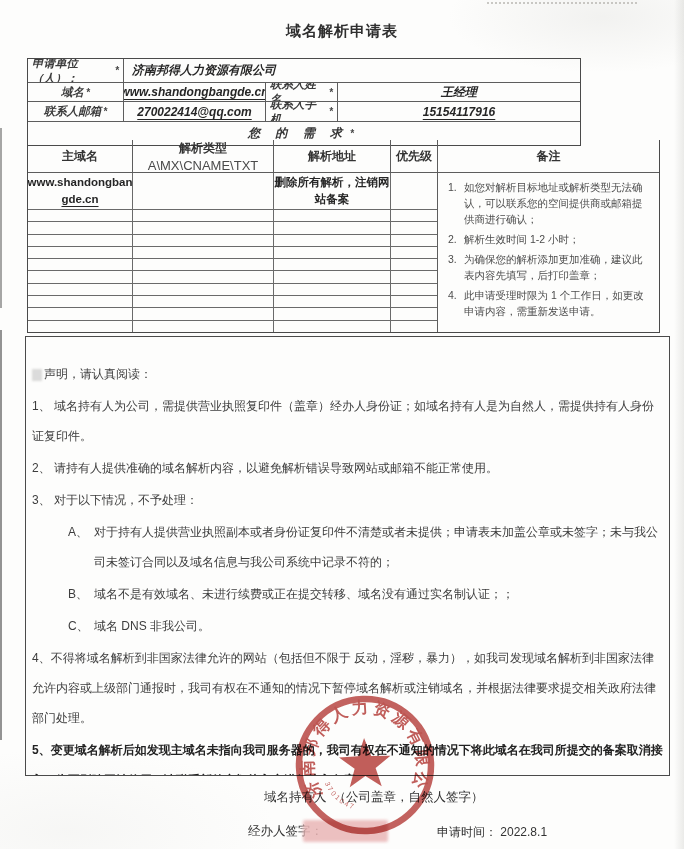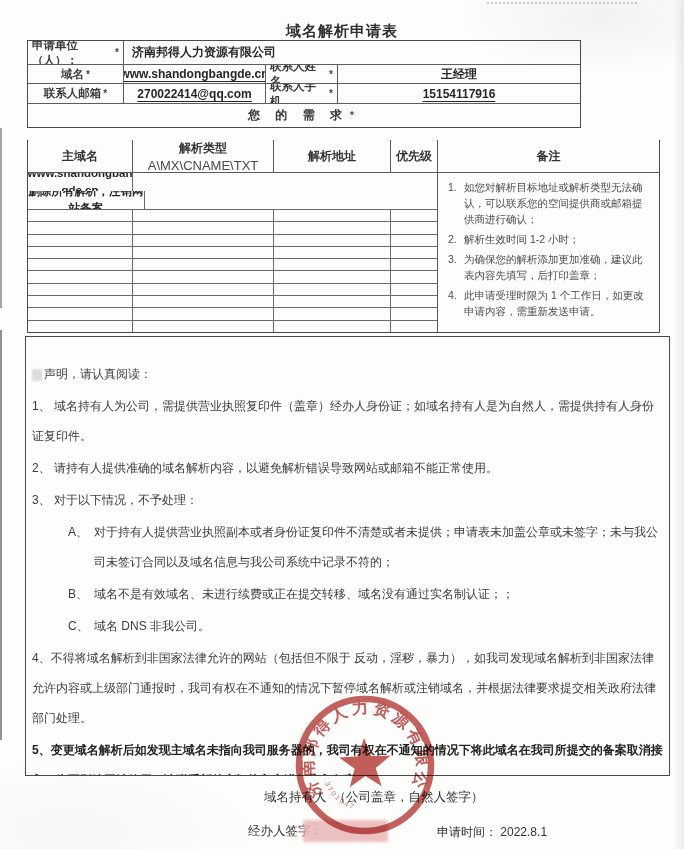--- a/index.html
+++ b/index.html
@@ -19,21 +19,21 @@
   
   .edge-line{position:absolute;left:0;width:2px;background:#3c3c3c;}
   .edge-a{top:128px;height:180px;opacity:.45;}
   .edge-b{top:330px;height:410px;opacity:.55;}
   .dotline{position:absolute;top:2px;left:487px;width:150px;border-top:2px dotted #b5b3ae;opacity:.7;}
 
   .title{position:absolute;top:22px;left:0;width:684px;text-align:center;
     font-size:15px;font-weight:bold;color:#2f2f2f;letter-spacing:1px;}
 
   
-  .tbl{position:absolute;left:27px;top:40px;width:554px;border:1.5px solid #4a4a4a;box-sizing:border-box;}
+  .tbl{position:absolute;left:27px;top:58px;width:554px;border:1.5px solid #4a4a4a;box-sizing:border-box;font-style:italic;}
   .trow{display:flex;box-sizing:border-box;border-bottom:1px solid #5d5d5d;}
   .trow:last-child{border-bottom:none;}
   .tcell{box-sizing:border-box;border-right:1px solid #5d5d5d;display:flex;align-items:center;justify-content:center;
     font-size:11.5px;padding:0 4px;overflow:hidden;}
   .tcell:last-child{border-right:none;}
   .lab{font-weight:bold;color:#3b3b3b;}
   .val{font-weight:bold;color:#262626;font-size:12px;}
   .und{text-decoration:underline;text-underline-offset:3px;}
   .r1{height:24px;} .r2{height:19px;} .r3{height:20px;} .r4{height:23px;}
   .w-lab1{width:96px;} .w-val2{width:142px;} .w-lab2{width:72px;}
@@ -51,21 +51,21 @@
   .c1{width:105px;} .c2{width:141px;} .c3{width:117px;} .c4{width:47px;} .c5{flex:1;}
   .hcell{display:flex;flex-direction:column;align-items:center;justify-content:center;
     font-weight:bold;font-size:12px;color:#333;}
   .hsub{font-weight:normal;font-size:13px;color:#4a4a4a;margin-top:1px;}
   .leftrows{display:flex;flex-direction:column;width:410px;box-sizing:border-box;}
   .grow{display:flex;border-bottom:1px solid #6a6a6a;box-sizing:border-box;}
   .grow:last-child{border-bottom:none;}
   .grow .gc{box-sizing:border-box;border-right:1px solid #6a6a6a;display:flex;flex-direction:column;
     align-items:center;justify-content:center;text-align:center;overflow:hidden;}
   .gc.c1{width:105px;} .gc.c2{width:141px;} .gc.c3{width:117px;} .gc.c4{width:46px;border-right:none;}
-  .row-data{height:37px;flex-direction:column;}
+  .row-data{height:37px;}
   .row-empty{flex:1;}
   .cellbold{font-weight:bold;font-size:11.5px;color:#262626;line-height:1.45;}
   .remarkcell{flex:1;border-left:1px solid #5d5d5d;margin-left:-1px;box-sizing:border-box;
     padding:6px 8px 0 10px;}
   .note{position:relative;padding-left:16px;font-size:10.5px;line-height:16px;color:#4c4c4c;margin-bottom:4px;}
   .note .n{position:absolute;left:0;top:0;}
 
   
   .decl{position:absolute;left:25px;top:336px;width:645px;height:440px;
     border:1.5px solid #4a4a4a;box-sizing:border-box;padding:20px 6px 0 6px;overflow:hidden;

